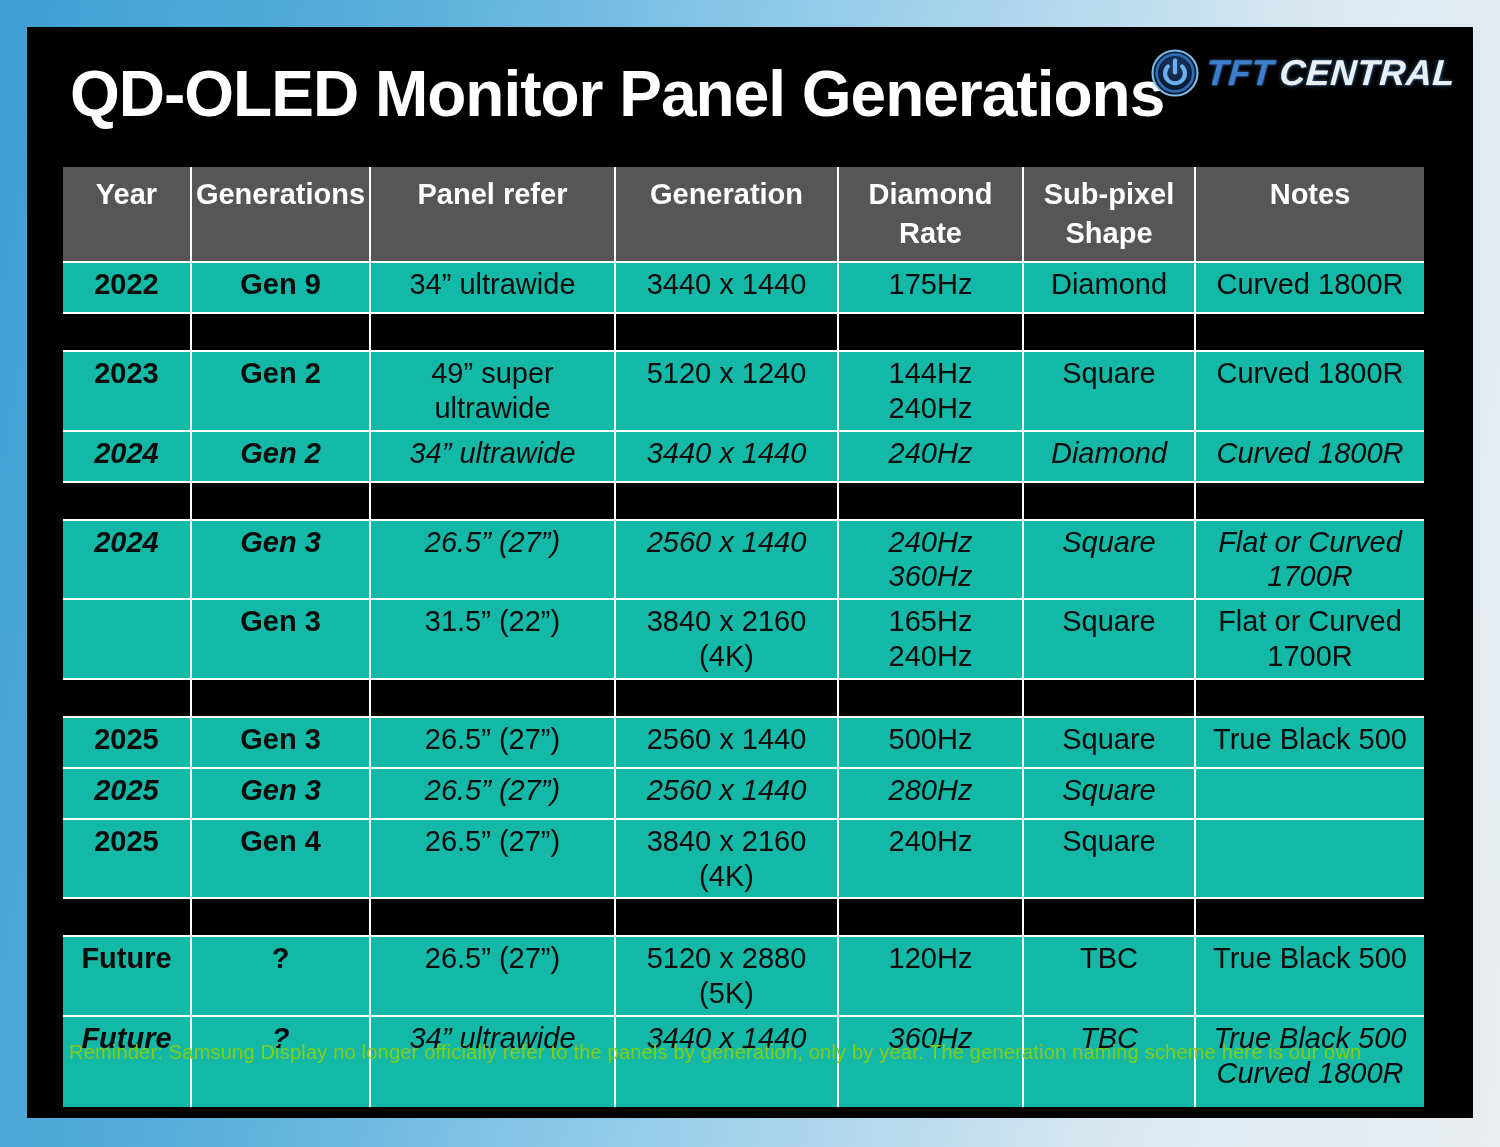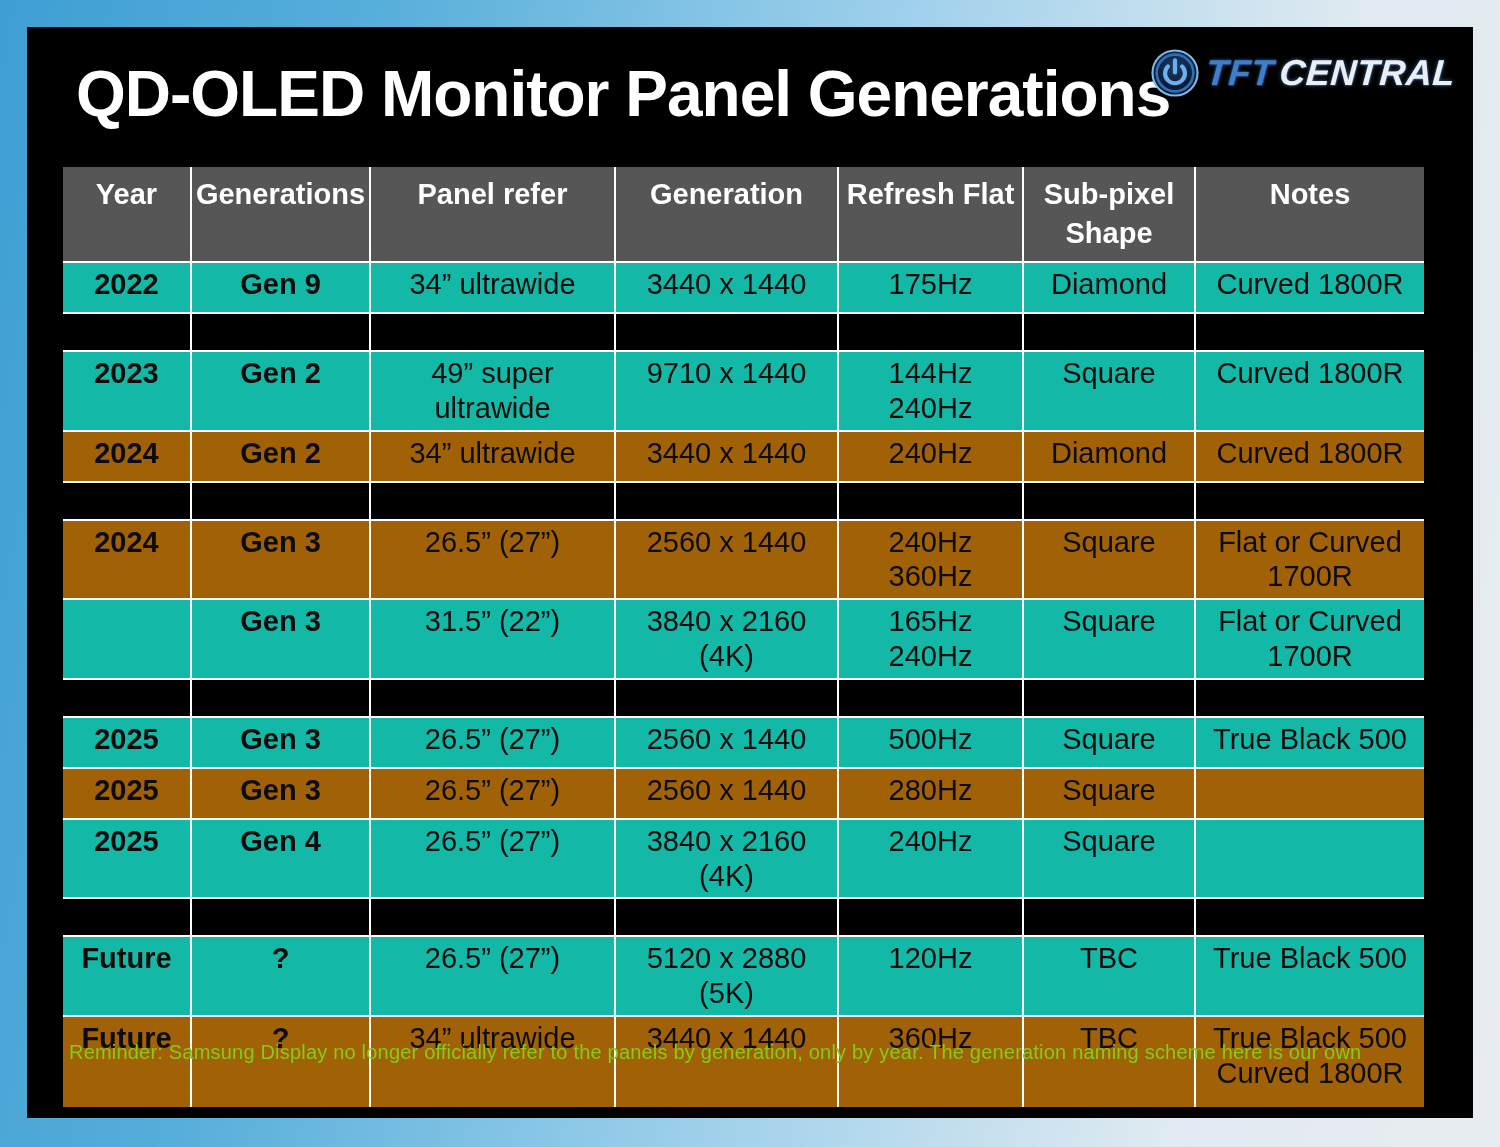--- a/index.html
+++ b/index.html
@@ -23,21 +23,20 @@
   }
   .page-title {
     position: absolute;
     left: 43px;
     top: 30px;
     color: #ffffff;
     font-size: 64px;
     font-weight: bold;
     letter-spacing: -1px;
     white-space: nowrap;
-    margin-left: 6px;
   }
   
   .logo {
     position: absolute;
     right: 18px;
     top: 22px;
     display: flex;
     align-items: center;
     gap: 7px;
   }
@@ -93,21 +92,21 @@
   table.gen-table tr:last-child td  { border-bottom: none; }
   table.gen-table th {
     background: #565656;
     color: #ffffff;
     font-weight: bold;
     height: 82px;
     padding-top: 8px;
     line-height: 1.35;
   }
   tr.row-gray  td { background: #14b8a6; }
-  tr.row-light td { background: #a16207; }
+  tr.row-light td { background: #14b8a6; font-style: italic; }
   tr.row-data td:nth-child(1),
   tr.row-data td:nth-child(2) { font-weight: bold; }
   tr.row-data td { height: 41px; }
   tr.row-sep td {
     background: #000000;
     height: 36px;
     padding: 0;
   }
   tr.row-data:last-child td { padding-bottom: 16px; }
   
@@ -157,21 +156,21 @@
           <col style="width:185px">
           <col style="width:172px">
         <col style="width:229px">
       </colgroup>
       <thead>
           <tr>
             <th>Year</th>
             <th>Generations</th>
             <th>Panel refer</th>
             <th>Generation</th>
-            <th>Refresh Flat</th>
+            <th>Diamond Rate</th>
             <th>Sub-pixel Shape</th>
             <th>Notes</th>
           </tr>
         </thead>
       <tbody>
           <tr class="row-data row-gray">
             <td>2022</td>
             <td>Gen 9</td>
             <td>34” ultrawide</td>
             <td>3440 x 1440</td>
@@ -185,21 +184,21 @@
             <td></td>
             <td></td>
             <td></td>
             <td></td>
             <td></td>
           </tr>
           <tr class="row-data row-gray">
             <td>2023</td>
             <td>Gen 2</td>
             <td>49” super ultrawide</td>
-            <td>9710 x 1440</td>
+            <td>5120 x 1240</td>
             <td>144Hz
 240Hz</td>
             <td>Square</td>
             <td>Curved 1800R</td>
           </tr>
           <tr class="row-data row-light">
             <td>2024</td>
             <td>Gen 2</td>
             <td>34” ultrawide</td>
             <td>3440 x 1440</td>

